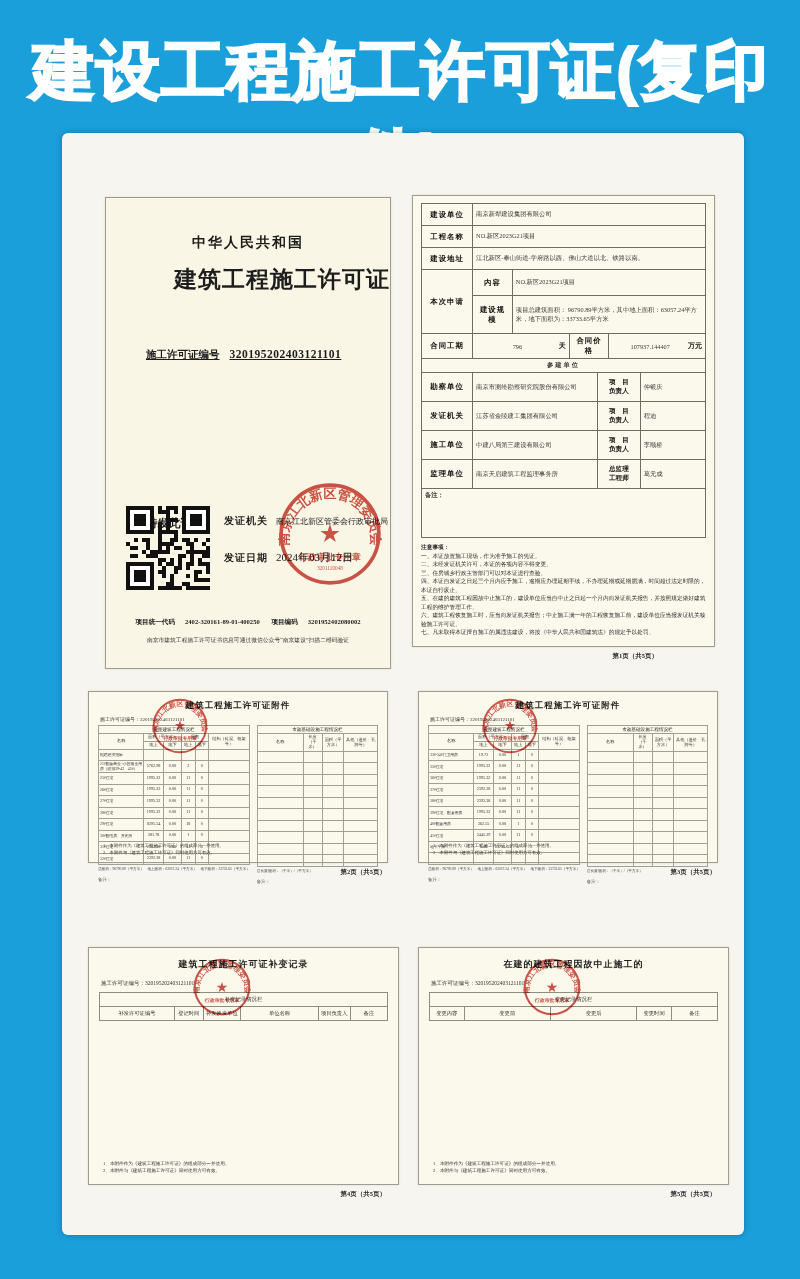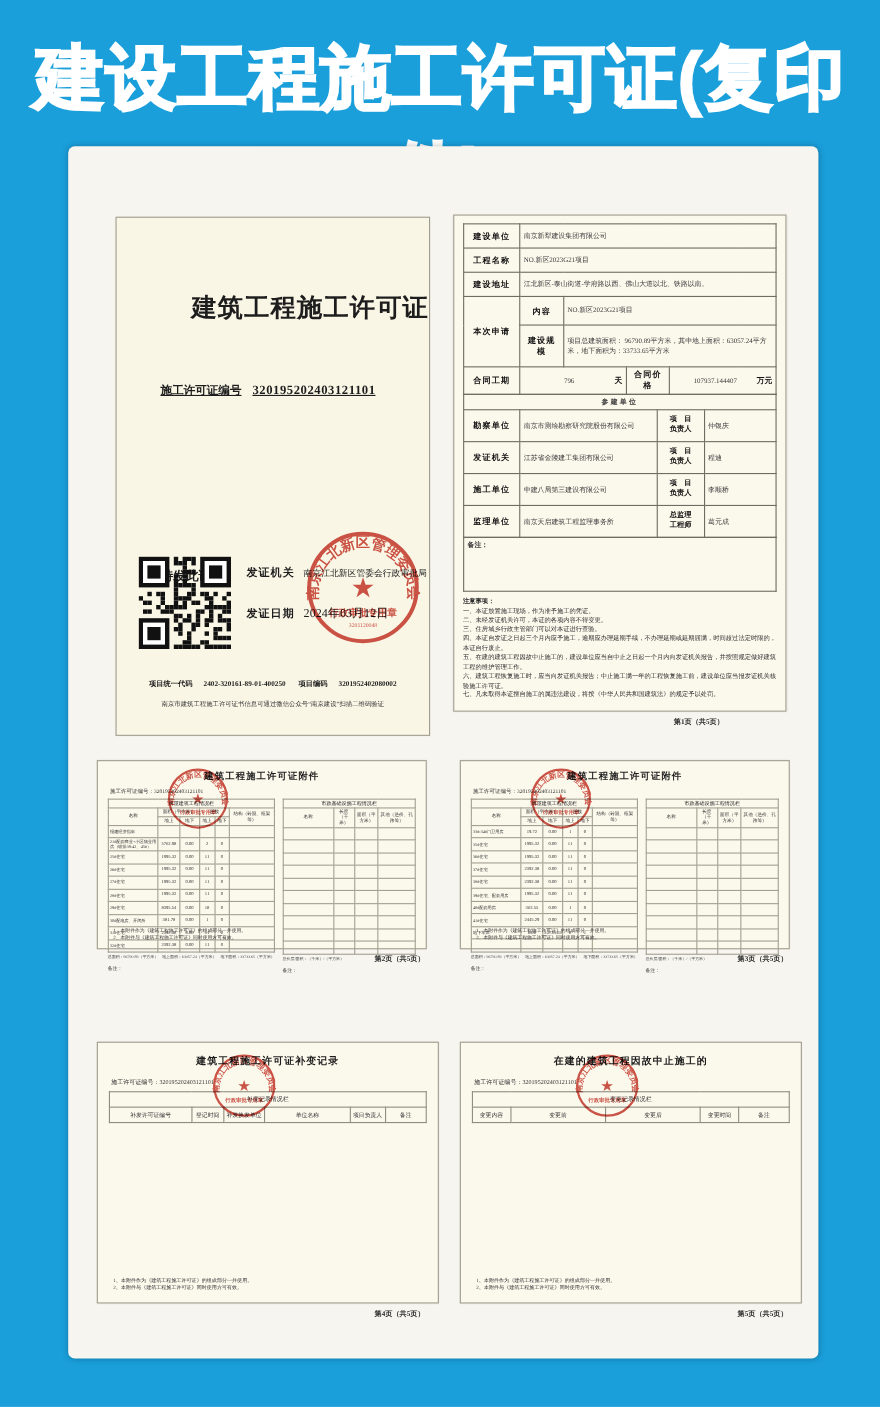--- a/index.html
+++ b/index.html
@@ -86,20 +86,21 @@
 <body>
 
 <div class="banner">
   <span class="t">建设工程施工许可证(复印件)</span>
 </div>
 
 <div class="panel">
 
   <div class="pgwrap" style="left:43px;top:64px;width:286px;">
     <div class="page cert">
+      <div class="cert-country">中华人民共和国</div>
       <div class="cert-title">建筑工程施工许可证</div>
       <div class="cert-no">
         <span>施工许可证编号</span><span class="num">320195202403121101</span>
       </div>
       <div class="cert-grant">特发此证</div>
       <div class="cert-bottom">
         <div class="qr"><svg viewBox="0 0 84 84" width="100%" height="100%">
               <rect x="32" y="0" width="4" height="4" fill="#111"></rect>
               <rect x="40" y="0" width="4" height="4" fill="#111"></rect>
               <rect x="44" y="0" width="4" height="4" fill="#111"></rect>

